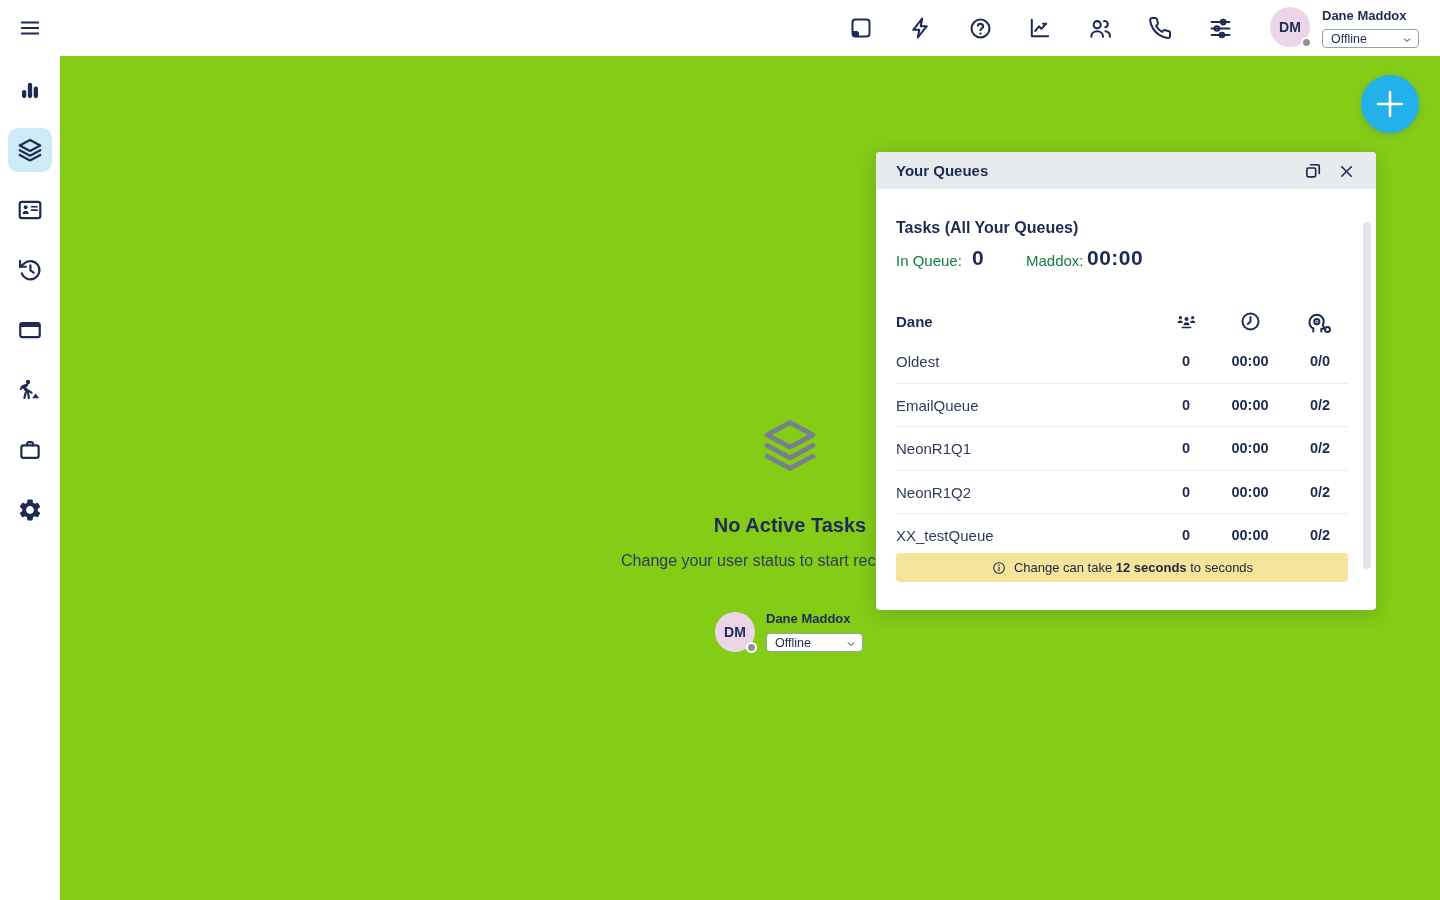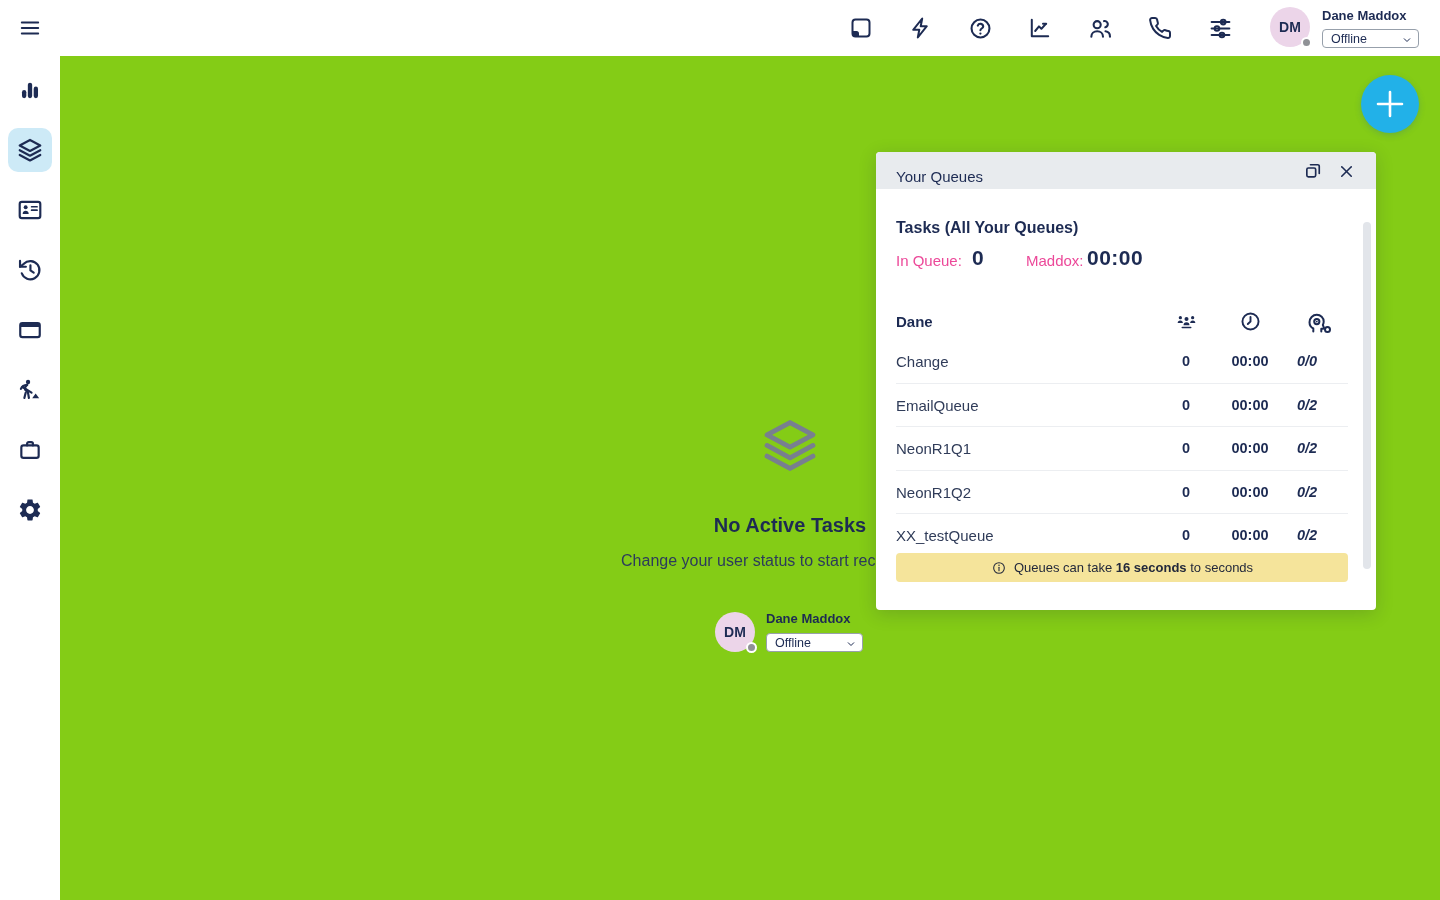--- a/index.html
+++ b/index.html
@@ -55,43 +55,43 @@
   
   .fab { position:absolute; left:1361px; top:75px; width:58px; height:58px; border-radius:50%;
     background:#22b1e8; border:none; cursor:pointer; z-index:30; display:flex; align-items:center;
     justify-content:center; box-shadow:0 2px 6px rgba(30,100,150,.25); }
 
   
   .panel { position:absolute; left:876px; top:152px; width:500px; height:458px; background:#ffffff;
     border-radius:4px; box-shadow:0 4px 18px rgba(20,30,60,.18); z-index:25; }
   .panel-header { position:absolute; left:0; top:0; width:500px; height:37px; background:#e8ebee;
     border-radius:4px 4px 0 0; }
-  .panel-title { position:absolute; left:20px; top:6px; line-height:37px; font-size:15px; font-weight:normal; }
+  .panel-title { position:absolute; left:20px; top:0; line-height:37px; font-size:15px; font-weight:bold; }
   .ph-btn { position:absolute; top:7px; width:24px; height:24px; background:none; border:none;
     cursor:pointer; display:flex; align-items:center; justify-content:center; }
   .ph-popout { left:1302px; } .ph-close { left:1335px; }
   .ph-popout { left:425px; } .ph-close { left:458px; }
 
   .total-heading { position:absolute; left:20px; top:67px; font-size:16px; font-weight:bold; }
-  .stat-label { position:absolute; font-size:15px; color:#ec4899; top:100px; }
+  .stat-label { position:absolute; font-size:15px; color:#15803d; top:100px; }
   .stat-value { position:absolute; font-size:21px; font-weight:bold; top:94px; letter-spacing:.5px; }
   .lbl-inqueue { left:20px; } .val-inqueue { left:96px; }
   .lbl-oldest { left:150px; } .val-oldest { left:211px; }
 
   .col-head-name { position:absolute; left:20px; top:161px; font-size:15px; font-weight:bold; }
   .col-ic { position:absolute; top:158px; width:60px; display:flex; justify-content:center; }
   .col-ic-1 { left:280px; } .col-ic-2 { left:344px; } .col-ic-3 { left:280px; }
   .col-ic-1 { left:280px; } .col-ic-2 { left:344px; } .col-ic-3 { left:411px; }
 
   .q-row { position:absolute; left:20px; width:452px; height:43.5px; }
   .q-row.sep { border-bottom:1px solid #eceef1; }
   .q-name { position:absolute; left:0; top:0; line-height:43.5px; font-size:15px; color:#303c59; }
   .q-cell { position:absolute; top:0; width:60px; line-height:43.5px; text-align:center; font-size:14.5px;
     font-weight:bold; color:#1d2b53; }
-  .q-c1 { left:260px; } .q-c2 { left:324px; } .q-c3 { left:381px;font-style:italic; }
+  .q-c1 { left:260px; } .q-c2 { left:324px; } .q-c3 { left:394px; }
 
   .notice { position:absolute; left:20px; top:401px; width:452px; height:29px; background:#f5e49b;
     border-radius:4px; display:flex; align-items:center; justify-content:center; gap:7px;
     font-size:13px; color:#23293b; }
   .notice b { font-weight:bold; }
   .notice svg circle, .notice svg path { stroke:#23293b; }
   .notice svg .fill { fill:#23293b; }
 
   .scroll-thumb { position:absolute; left:487px; top:70px; width:8px; height:347px; border-radius:4px;
     background:#e2e5ea; cursor:pointer; }
@@ -306,21 +306,21 @@
   <div class="col-ic col-ic-3">
     <svg class="ic" width="27" height="24" viewBox="0 0 26 24">
       <path d="M8.8 21.5 v-3 C6.4 17.2 5 14.8 5 12.2 5 8 8.3 4.8 12.3 4.8 c3.8 0 6.9 3 6.9 6.8 0 1.2-.3 2.3-.9 3.3 l1.1 2.8 c.2 .5-.2 1-.7 1 h-1.9 v2.8"></path>
       <circle cx="12.3" cy="11.6" r="2.6"></circle>
       <circle class="fill" cx="12.3" cy="11.6" r="0.9"></circle>
       <circle cx="23" cy="19.6" r="2.5" fill="#2fbf71" stroke="none"></circle>
     </svg>
   </div>
 
   <div class="q-row sep" style="top:188px">
-    <span class="q-name">Change</span>
+    <span class="q-name">Oldest</span>
     <span class="q-cell q-c1">0</span>
     <span class="q-cell q-c2">00:00</span>
     <span class="q-cell q-c3">0/0</span>
   </div>
   <div class="q-row sep" style="top:231.5px">
     <span class="q-name">EmailQueue</span>
     <span class="q-cell q-c1">0</span>
     <span class="q-cell q-c2">00:00</span>
     <span class="q-cell q-c3">0/2</span>
   </div>
@@ -342,17 +342,17 @@
     <span class="q-cell q-c2">00:00</span>
     <span class="q-cell q-c3">0/2</span>
   </div>
 
   <div class="notice">
     <svg class="ic" width="16" height="16" viewBox="0 0 24 24">
       <circle class="thin" cx="12" cy="12" r="8"></circle>
       <path class="thin" d="M12 11 V16"></path>
       <circle class="fill" cx="12" cy="7.8" r="1.1"></circle>
     </svg>
-    <span><span>Queues can take </span><b>16 seconds</b><span> to seconds</span></span>
+    <span><span>Change can take </span><b>12 seconds</b><span> to seconds</span></span>
   </div>
 
   <div class="scroll-thumb"></div>
 </div>
 
 </body></html>

